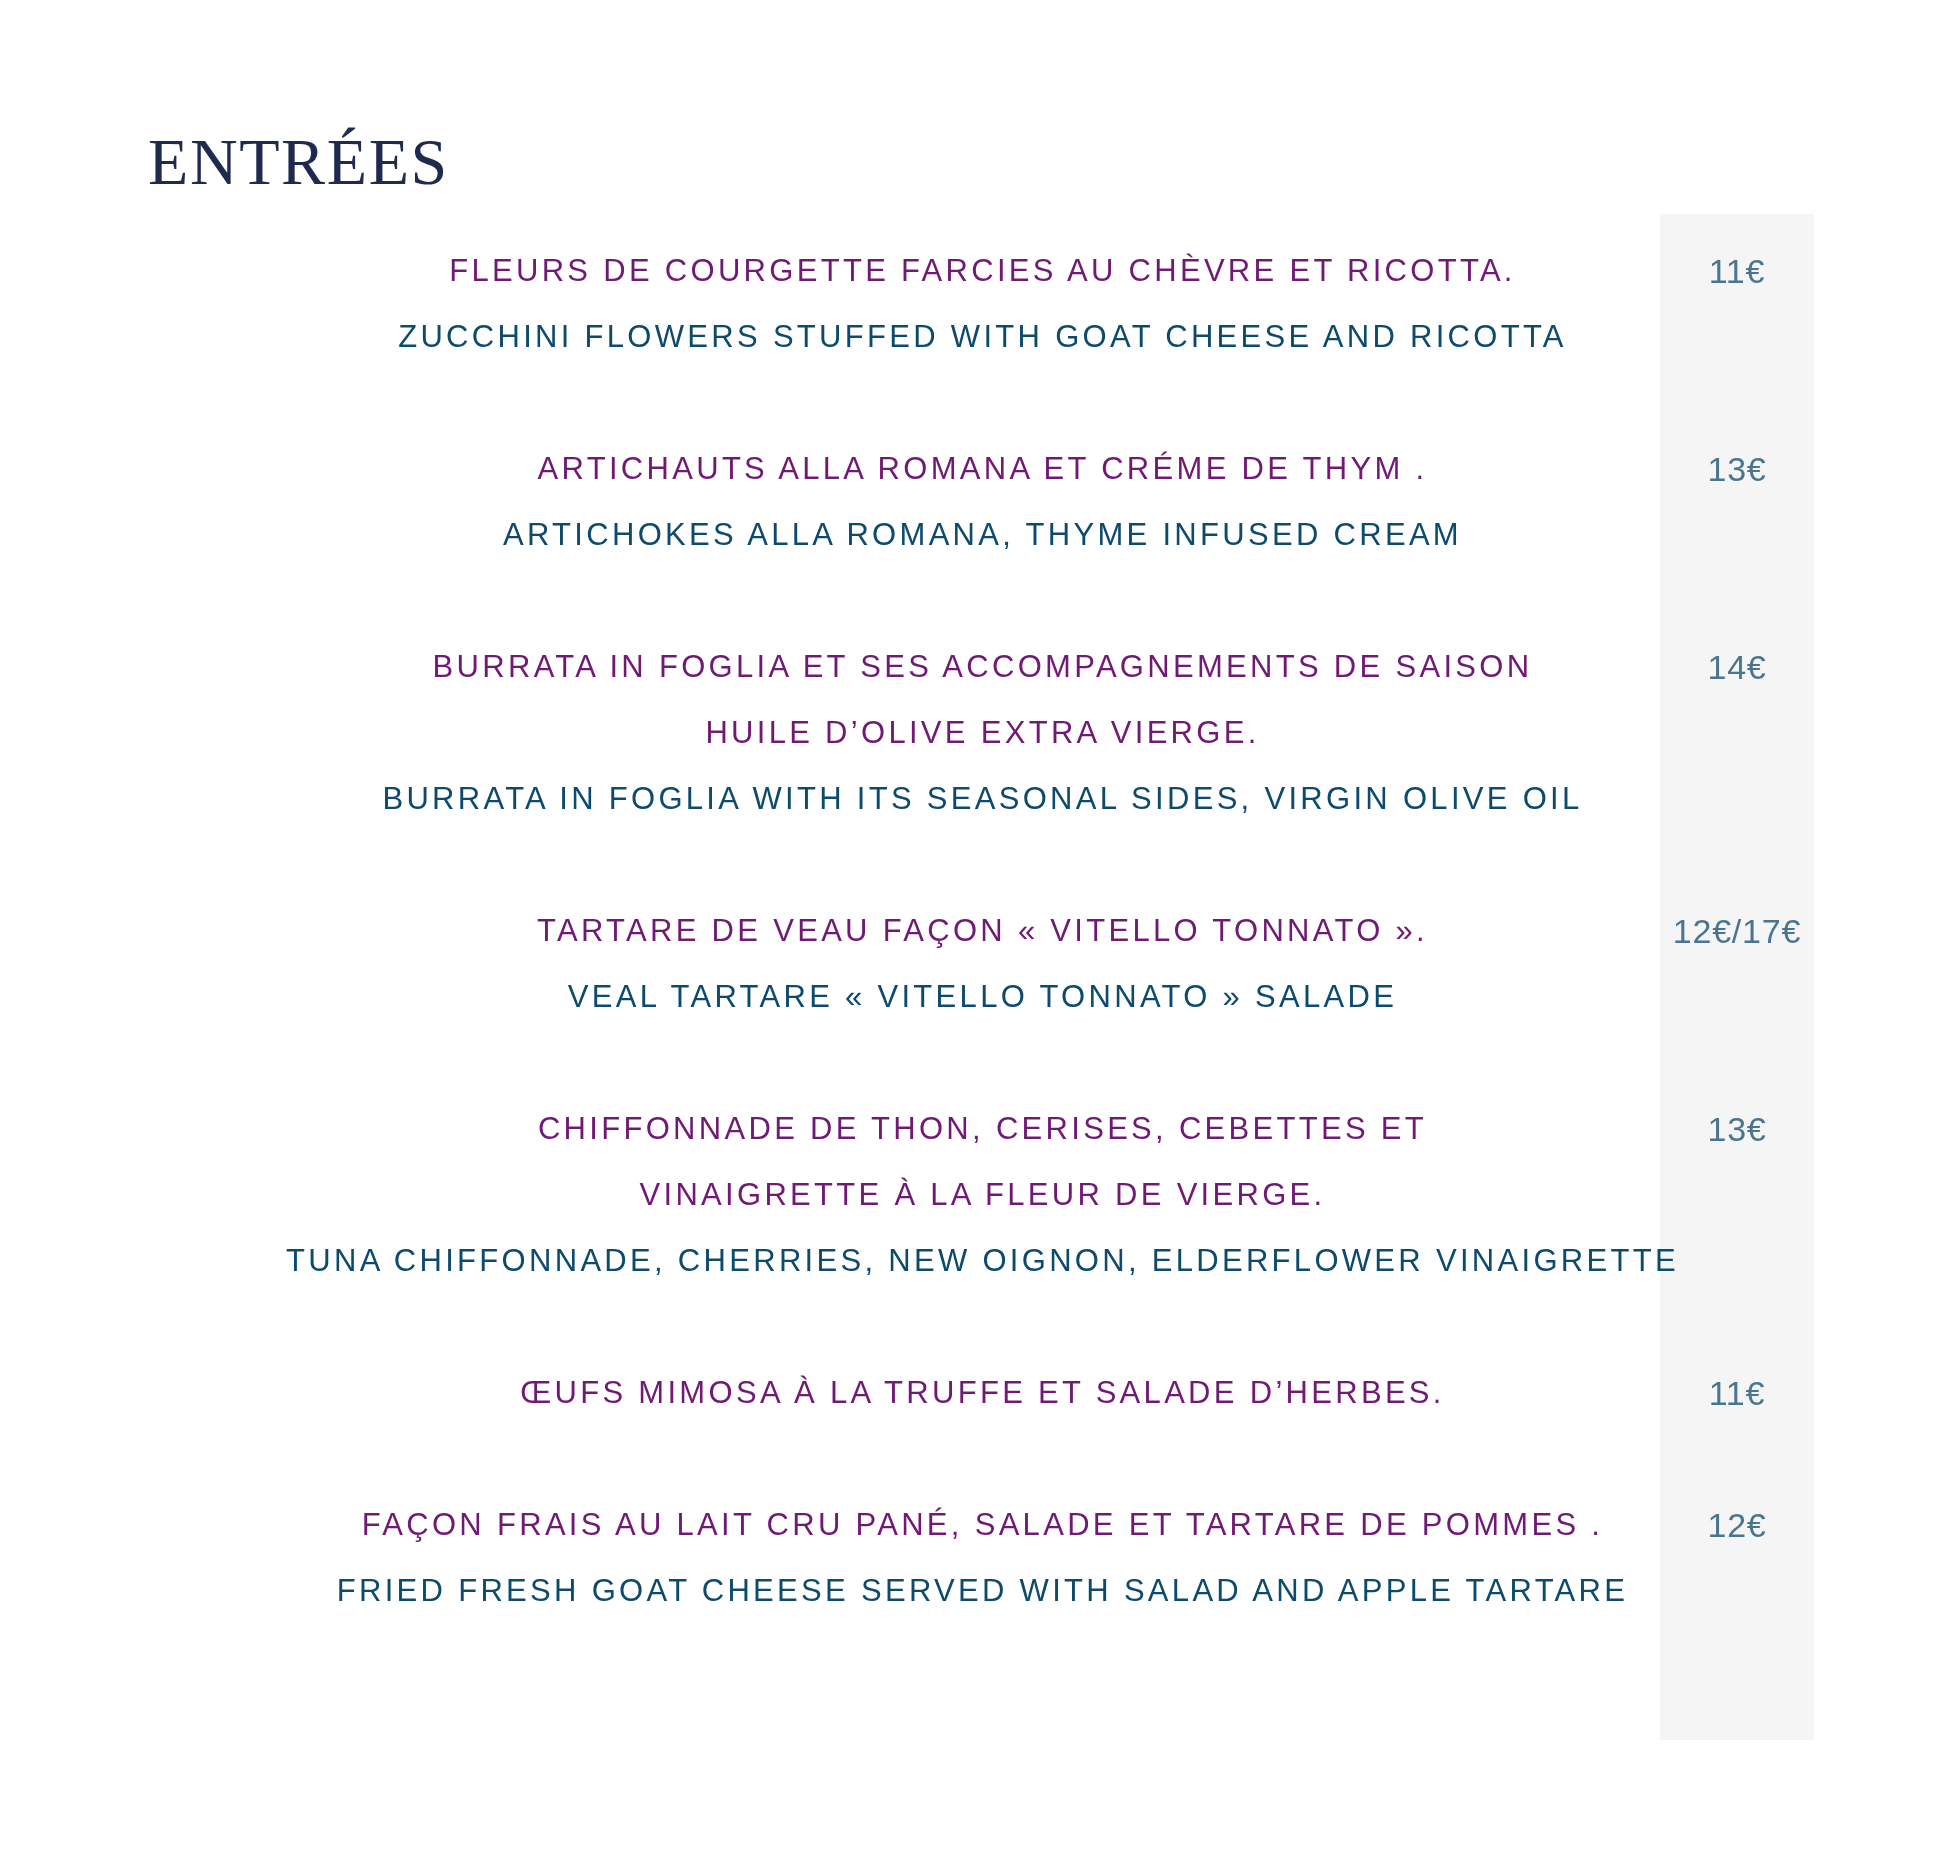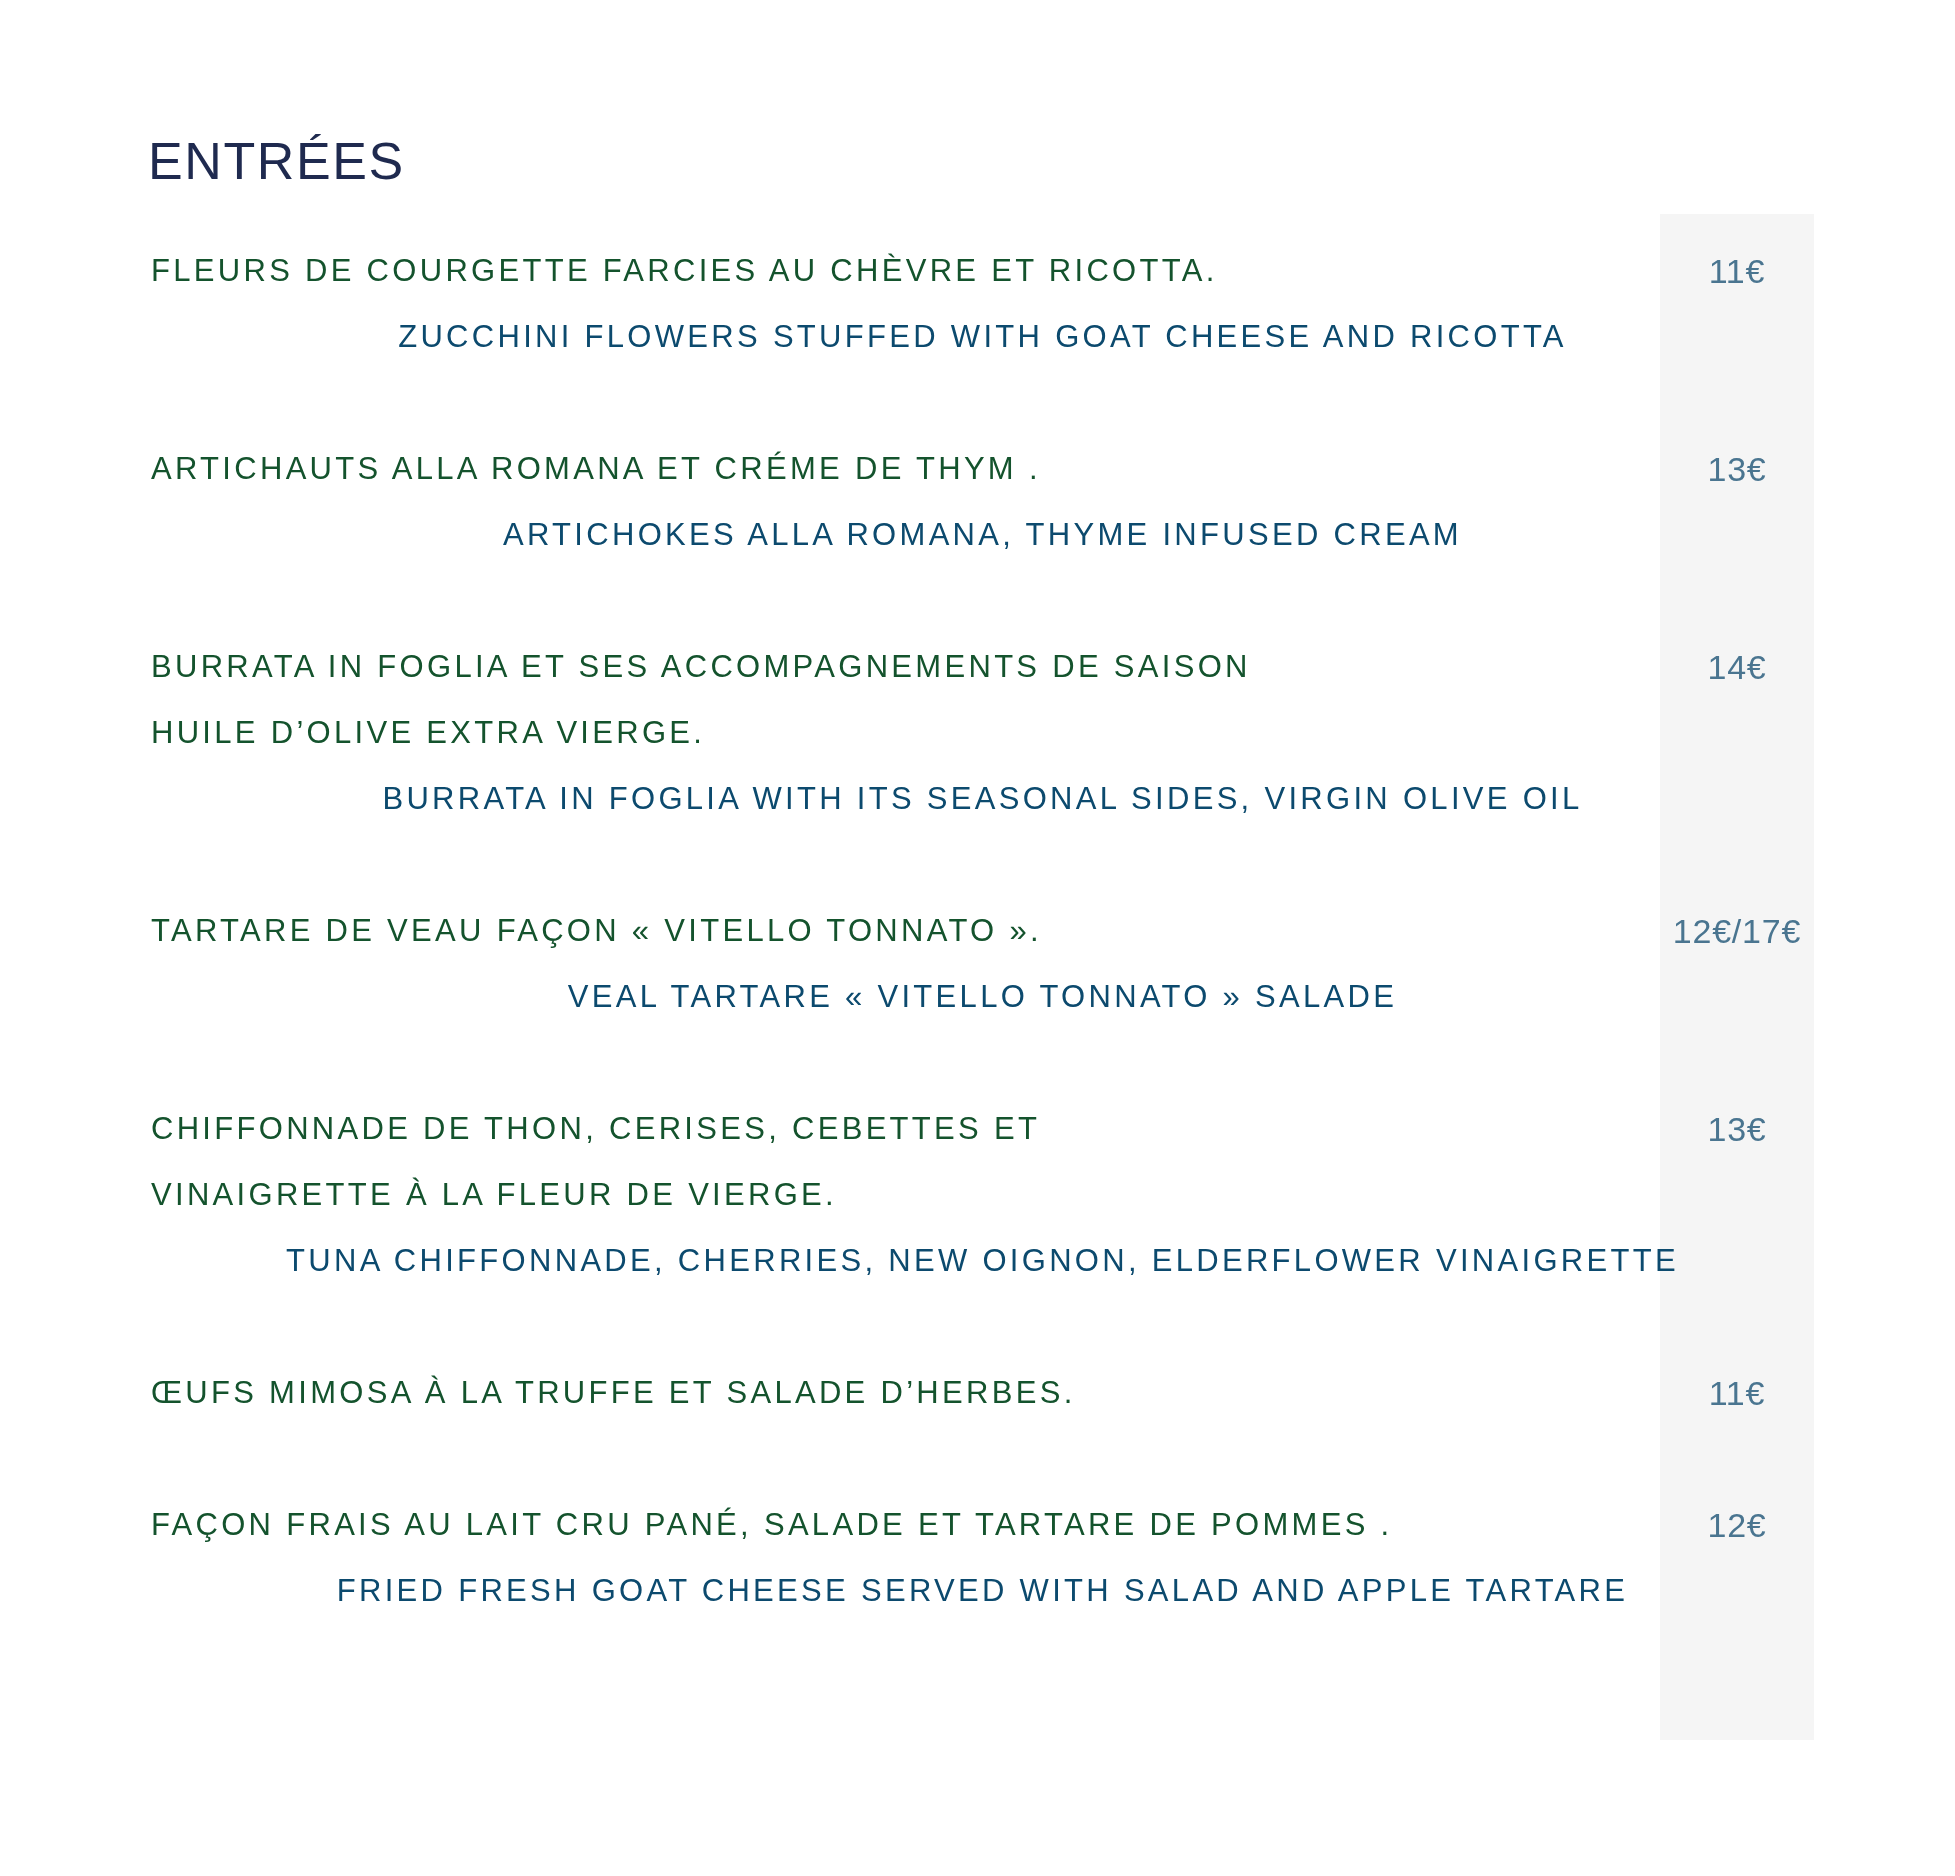--- a/index.html
+++ b/index.html
@@ -12,23 +12,23 @@
       height: 1876px;
       position: relative;
       overflow: hidden;
       font-family: "Liberation Sans", sans-serif;
     }
     .title {
       position: absolute;
       left: 148px;
       top: 118px;
       margin: 0;
-      font-family: Liberation Sans, sans-serif;
+      font-family: Liberation Serif, serif;
       font-weight: normal;
-      font-size: 52px;
+      font-size: 66px;
       line-height: 87px;
       letter-spacing: 1.6px;
       color: #1f2a4f;
     }
     .price-column {
       position: absolute;
       left: 1660px;
       top: 214px;
       width: 154px;
       height: 1526px;
@@ -46,21 +46,22 @@
     }
     .line {
       display: block;
       height: 66px;
       line-height: 66px;
       font-size: 31px;
       letter-spacing: 3.3px;
       white-space: nowrap;
     }
     .fr {
-      color: #14532d;
+      color: #701a75;
+      text-align: center;
     }
     .en {
       color: #0c4a6e;
       text-align: center;
     }
     .price {
       position: absolute;
       left: 1509px;
       top: 0;
       width: 154px;

